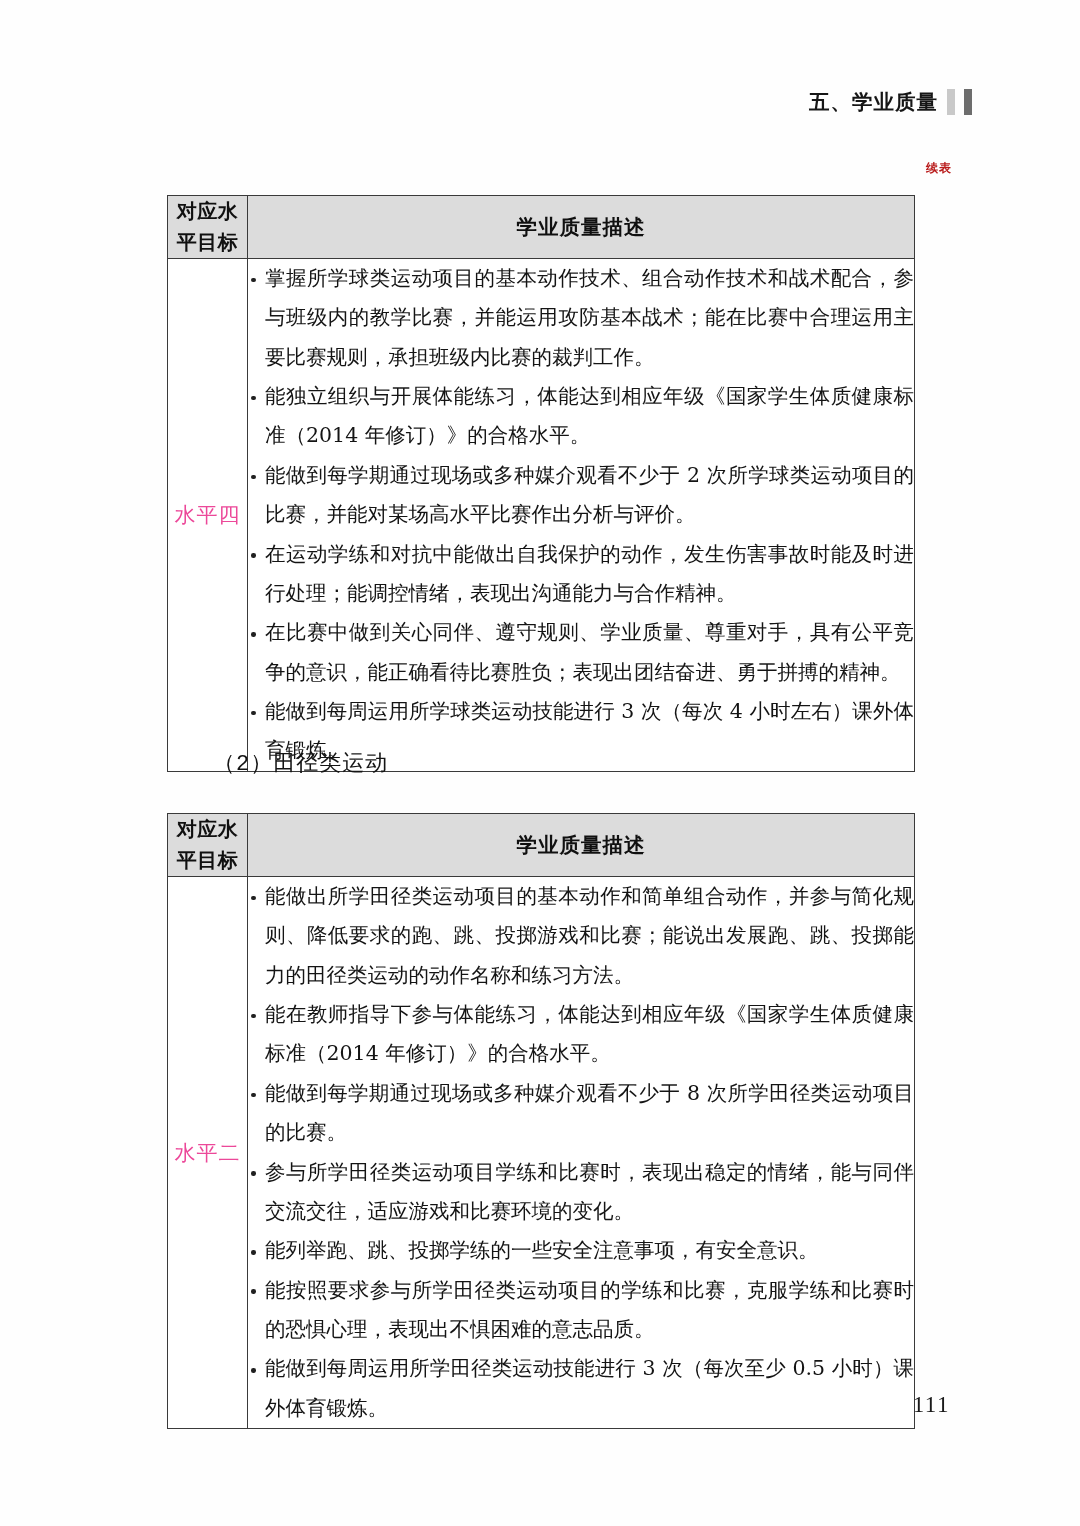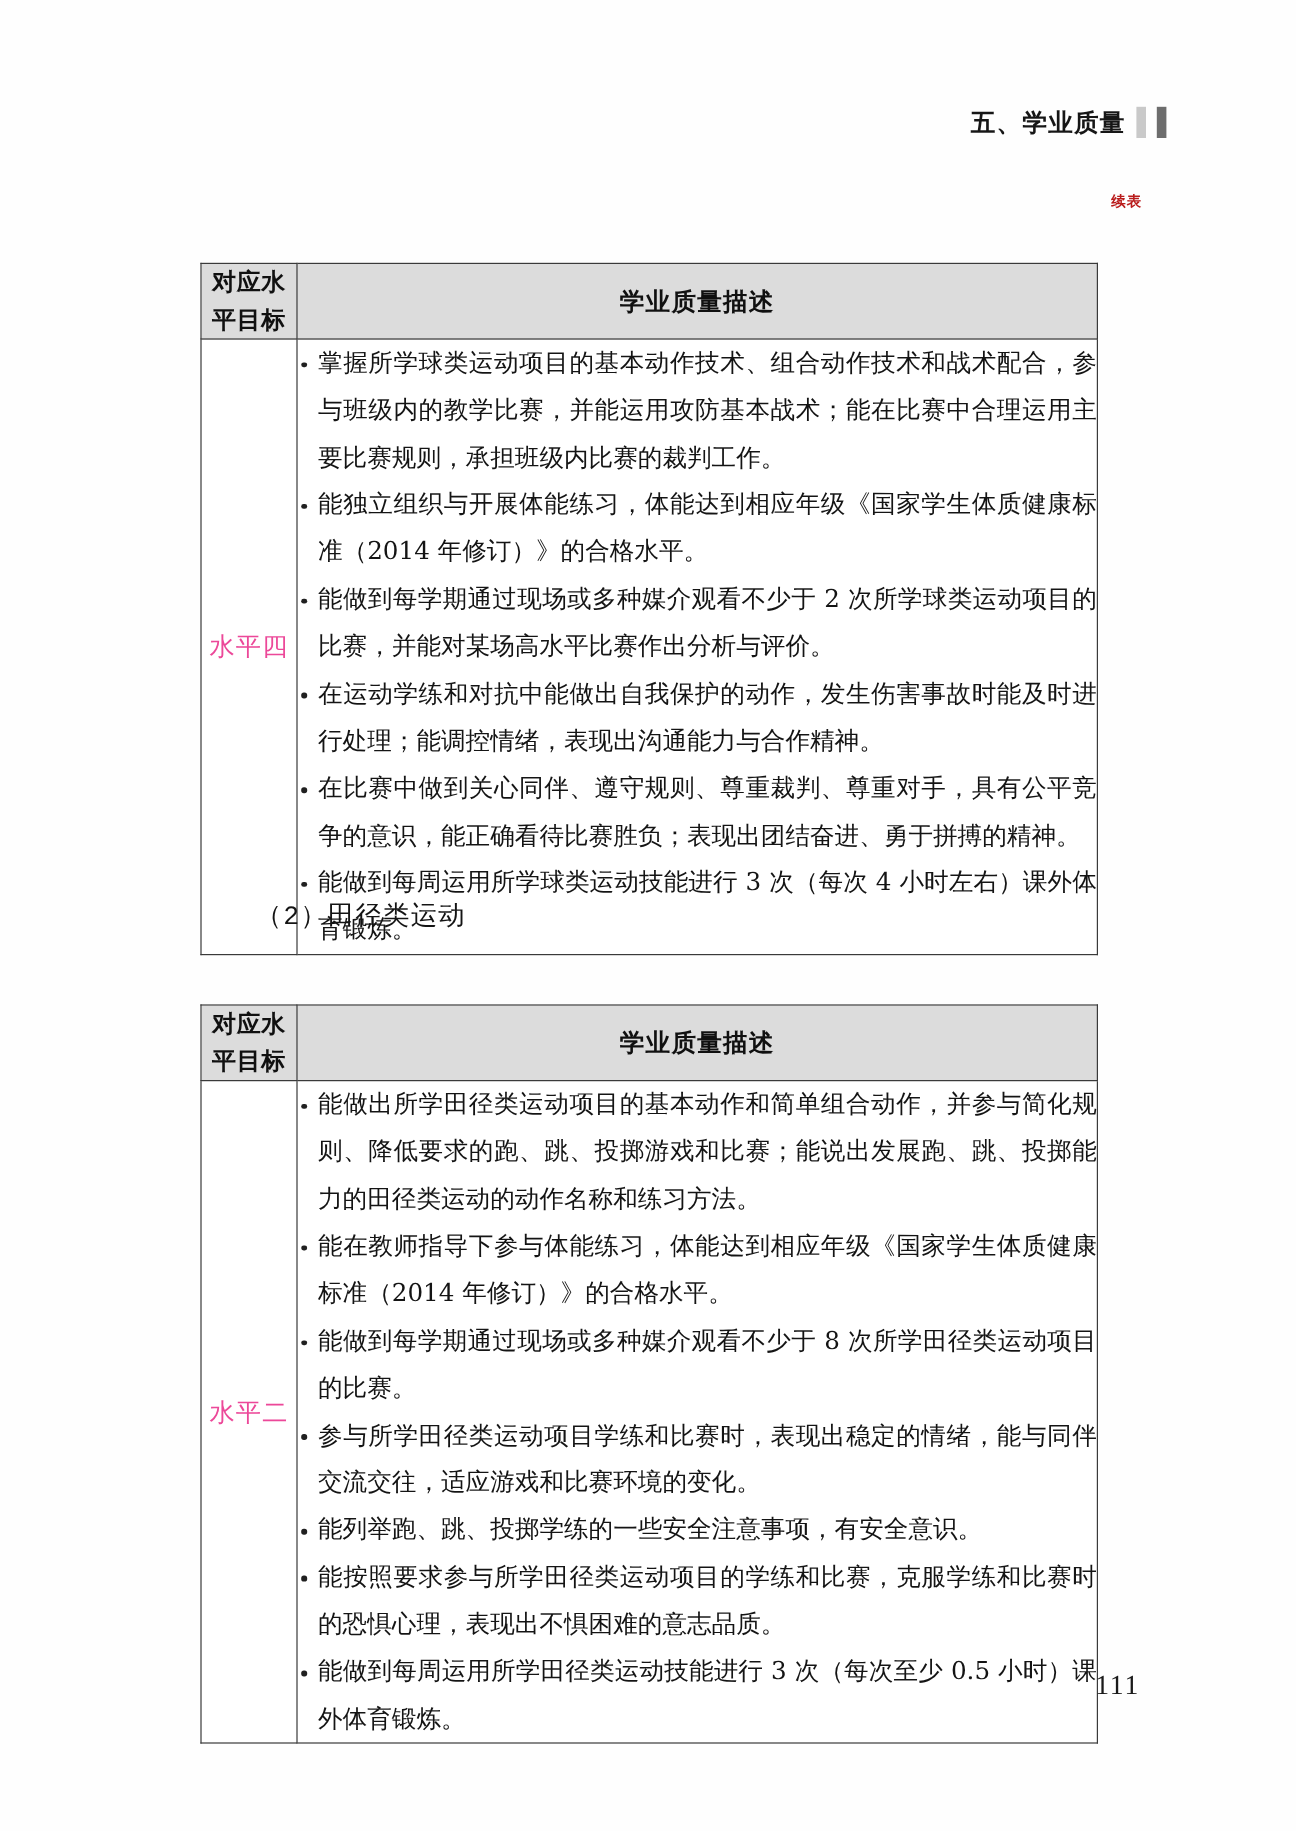--- a/index.html
+++ b/index.html
@@ -59,21 +59,20 @@
   .cont-label.t1 { top: 160px; }
 
   
   .qtable {
     position: absolute;
     left: 167px;
     width: 748px;
     border-collapse: collapse;
     table-layout: fixed;
     background: #ffffff;
-    margin-top: 24px;
   }
   .qtable.t1 { top: 195px; }
   .qtable.t2 { top: 813px; }
 
   .qtable td, .qtable th {
     border: 1.6px solid #3a3a3a;
     padding: 0;
     vertical-align: middle;
   }
 
@@ -192,21 +191,21 @@
     </thead>
     <tbody>
       <tr>
         <td class="level-cell">水平四</td>
         <td class="desc-cell">
           <ul class="bullets">
             <li>掌握所学球类运动项目的基本动作技术、组合动作技术和战术配合，参与班级内的教学比赛，并能运用攻防基本战术；能在比赛中合理运用主要比赛规则，承担班级内比赛的裁判工作。</li>
             <li>能独立组织与开展体能练习，体能达到相应年级《国家学生体质健康标准（2014 年修订）》的合格水平。</li>
             <li>能做到每学期通过现场或多种媒介观看不少于 2 次所学球类运动项目的比赛，并能对某场高水平比赛作出分析与评价。</li>
             <li>在运动学练和对抗中能做出自我保护的动作，发生伤害事故时能及时进行处理；能调控情绪，表现出沟通能力与合作精神。</li>
-            <li>在比赛中做到关心同伴、遵守规则、尊重裁判、尊重对手，具有公平竞争的意识，能正确看待比赛胜负；表现出团结奋进、勇于拼搏的精神。</li>
+            <li>在比赛中做到关心同伴、遵守规则、学业质量、尊重对手，具有公平竞争的意识，能正确看待比赛胜负；表现出团结奋进、勇于拼搏的精神。</li>
             <li>能做到每周运用所学球类运动技能进行 3 次（每次 4 小时左右）课外体育锻炼。</li>
           </ul>
         </td>
       </tr>
     </tbody>
   </table>
 
   <div class="subheading">（2）田径类运动</div>
 
   <table class="qtable t2">

